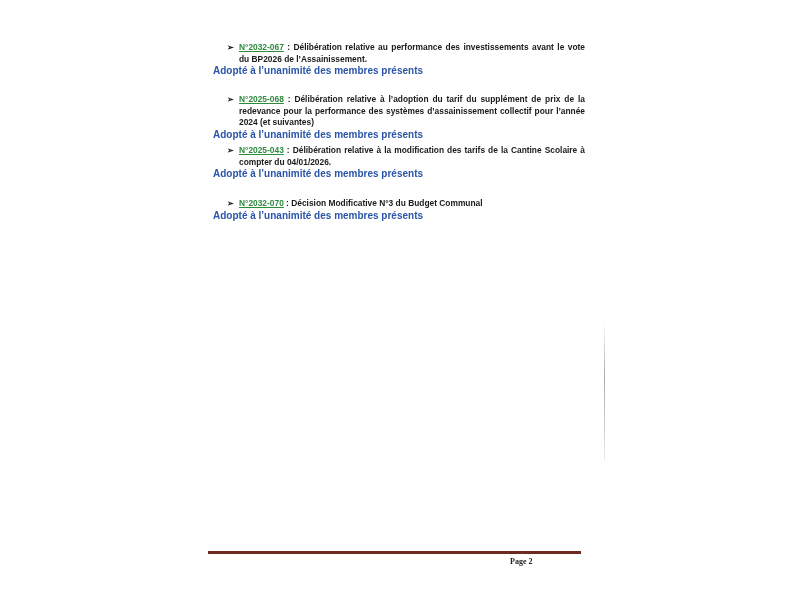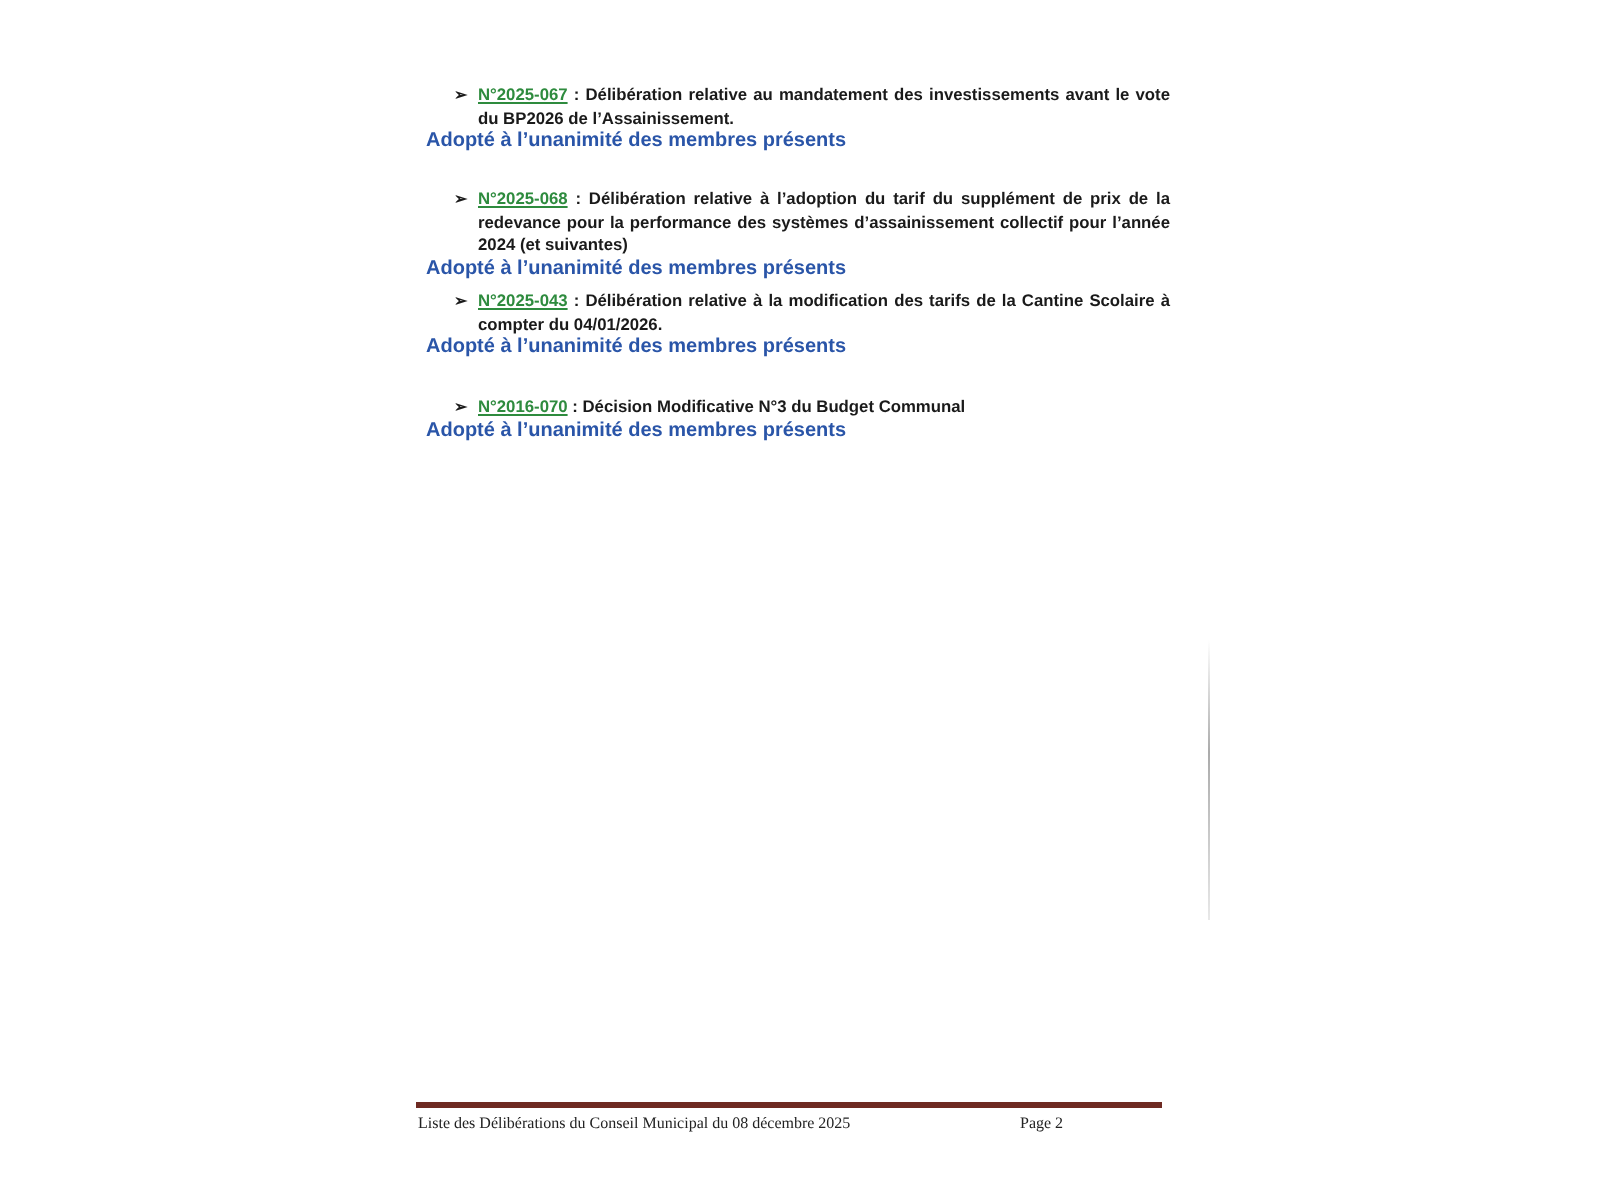--- a/index.html
+++ b/index.html
@@ -78,31 +78,32 @@
       font-size: 8px;
       color: #222222;
     }
     .footer-page {
       position: absolute;
       left: 510px;
       top: 557px;
       font-family: "Liberation Serif", serif;
       font-size: 8px;
       color: #222222;
+      font-weight: bold;
     }
   </style>
 </head>
 <body>
 
 <div class="page">
 
   <div class="item" style="top:42px;">
     <div class="item-line">
       <span class="bullet">➢</span>
-      <span class="ref">N°2025-067</span><span> : </span><span>Délibération relative au mandatement des investissements avant le vote du BP2026 de l’Assainissement.</span>
+      <span class="ref">N°2032-067</span><span> : </span><span>Délibération relative au performance des investissements avant le vote du BP2026 de l’Assainissement.</span>
     </div>
     <div class="status">Adopté à l’unanimité des membres présents</div>
   </div>
 
   <div class="item" style="top:94px;">
     <div class="item-line">
       <span class="bullet">➢</span>
       <span class="ref">N°2025-068</span><span> : </span><span>Délibération relative à l’adoption du tarif du supplément de prix de la redevance pour la performance des systèmes d’assainissement collectif pour l’année 2024 (et suivantes)</span>
     </div>
     <div class="status">Adopté à l’unanimité des membres présents</div>
@@ -112,24 +113,23 @@
     <div class="item-line">
       <span class="bullet">➢</span>
       <span class="ref">N°2025-043</span><span> : </span><span>Délibération relative à la modification des tarifs de la Cantine Scolaire à compter du 04/01/2026.</span>
     </div>
     <div class="status">Adopté à l’unanimité des membres présents</div>
   </div>
 
   <div class="item" style="top:198px;">
     <div class="item-line">
       <span class="bullet">➢</span>
-      <span class="ref">N°2016-070</span><span> : </span><span>Décision Modificative N°3 du Budget Communal</span>
+      <span class="ref">N°2032-070</span><span> : </span><span>Décision Modificative N°3 du Budget Communal</span>
     </div>
     <div class="status">Adopté à l’unanimité des membres présents</div>
   </div>
 
   <div class="right-edge"></div>
 
   <div class="footer-rule"></div>
-  <div class="footer-text">Liste des Délibérations du Conseil Municipal du 08 décembre 2025</div>
   <div class="footer-page">Page 2</div>
 
 </div>
 
 </body></html>

